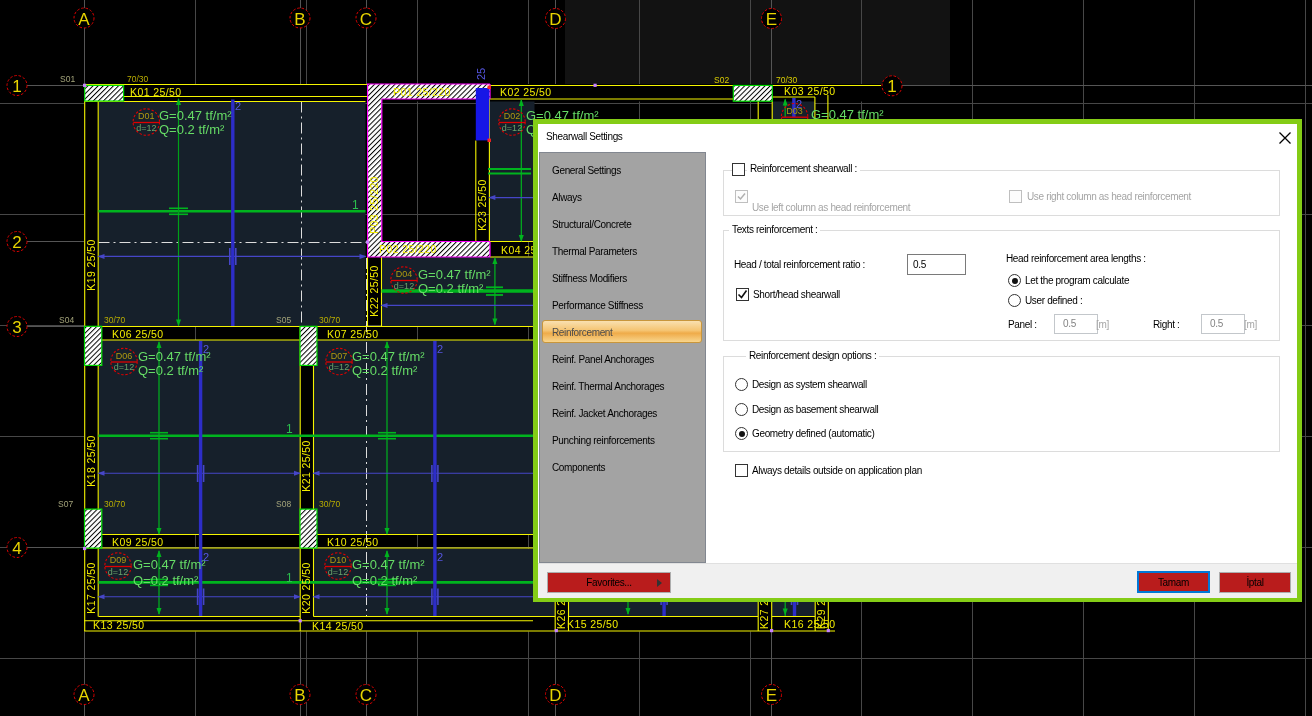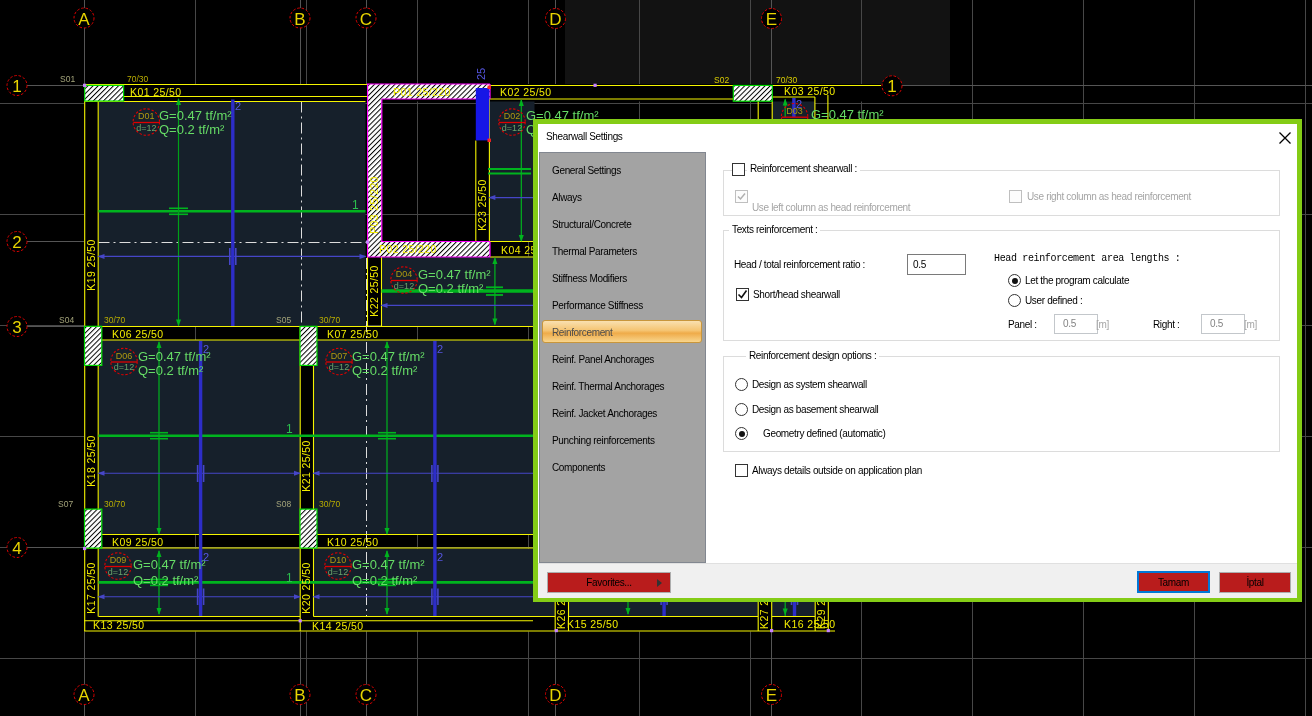--- a/index.html
+++ b/index.html
@@ -472,21 +472,21 @@
   <div class="lbl gray" style="left:489px;top:66px;">Use right column as head reinforcement</div>
 
   <div class="grp" style="left:185px;top:106px;width:555px;height:109px;"></div>
   <div class="glab" style="left:191px;top:100px;">Texts reinforcement :</div>
   <div class="lbl" style="left:196px;top:134px;">Head / total reinforcement ratio :</div>
   <div class="inp" style="left:369px;top:130px;width:52px;height:19px;">0.5</div>
   <div class="cb" style="left:198px;top:164px;"><svg width="11" height="11">
           <path d="M1.5 5.5 L4.5 8.5 L9.5 1.5" stroke="#111" stroke-width="1.6" fill="none"></path>
         </svg></div>
   <div class="lbl" style="left:215px;top:164px;">Short/head shearwall</div>
-  <div class="lbl" style="left:456px;top:128px;font-family:Liberation Mono, monospace;">Head reinforcement area lengths :</div>
+  <div class="lbl" style="left:468px;top:128px;">Head reinforcement area lengths :</div>
   <div class="rad" style="left:470px;top:150px;">
         <div class="abs" style="left:2.5px;top:2.5px;width:6px;height:6px;border-radius:50%;background:#111;"></div>
       </div>
   <div class="lbl" style="left:487px;top:150px;">Let the program calculate</div>
   <div class="rad" style="left:470px;top:170px;"></div>
   <div class="lbl" style="left:487px;top:170px;">User defined :</div>
   <div class="lbl" style="left:470px;top:194px;">Panel :</div>
   <div class="inpd" style="left:516px;top:190px;width:34px;height:18px;">0.5</div>
   <div class="lbl gray" style="left:558px;top:194px;">[m]</div>
   <div class="lbl" style="left:615px;top:194px;">Right :</div>
@@ -495,21 +495,21 @@
 
   <div class="grp" style="left:185px;top:232px;width:555px;height:94px;"></div>
   <div class="glab" style="left:208px;top:226px;">Reinforcement design options :</div>
   <div class="rad" style="left:197px;top:254px;"></div>
   <div class="lbl" style="left:214px;top:254px;">Design as system shearwall</div>
   <div class="rad" style="left:197px;top:279px;"></div>
   <div class="lbl" style="left:214px;top:279px;text-align:right;">Design as basement shearwall</div>
   <div class="rad" style="left:197px;top:303px;">
         <div class="abs" style="left:2.5px;top:2.5px;width:6px;height:6px;border-radius:50%;background:#111;"></div>
       </div>
-  <div class="lbl" style="left:225px;top:303px;">Geometry defined (automatic)</div>
+  <div class="lbl" style="left:214px;top:303px;">Geometry defined (automatic)</div>
 
   <div class="cb" style="left:197px;top:340px;"></div>
   <div class="lbl" style="left:214px;top:340px;">Always details outside on application plan</div>
 
   <div class="btn" style="left:9px;top:448px;width:122px;height:19px;">Favorites...
     <svg class="abs" style="left:108px;top:5px;" width="8" height="10">
           <path d="M1 1 L6 5 L1 9 Z" fill="#333"></path>
         </svg>
   </div>
   <div class="btn" style="left:599px;top:447px;width:69px;height:18px;border:2px solid #0078d7;">Tamam</div>

